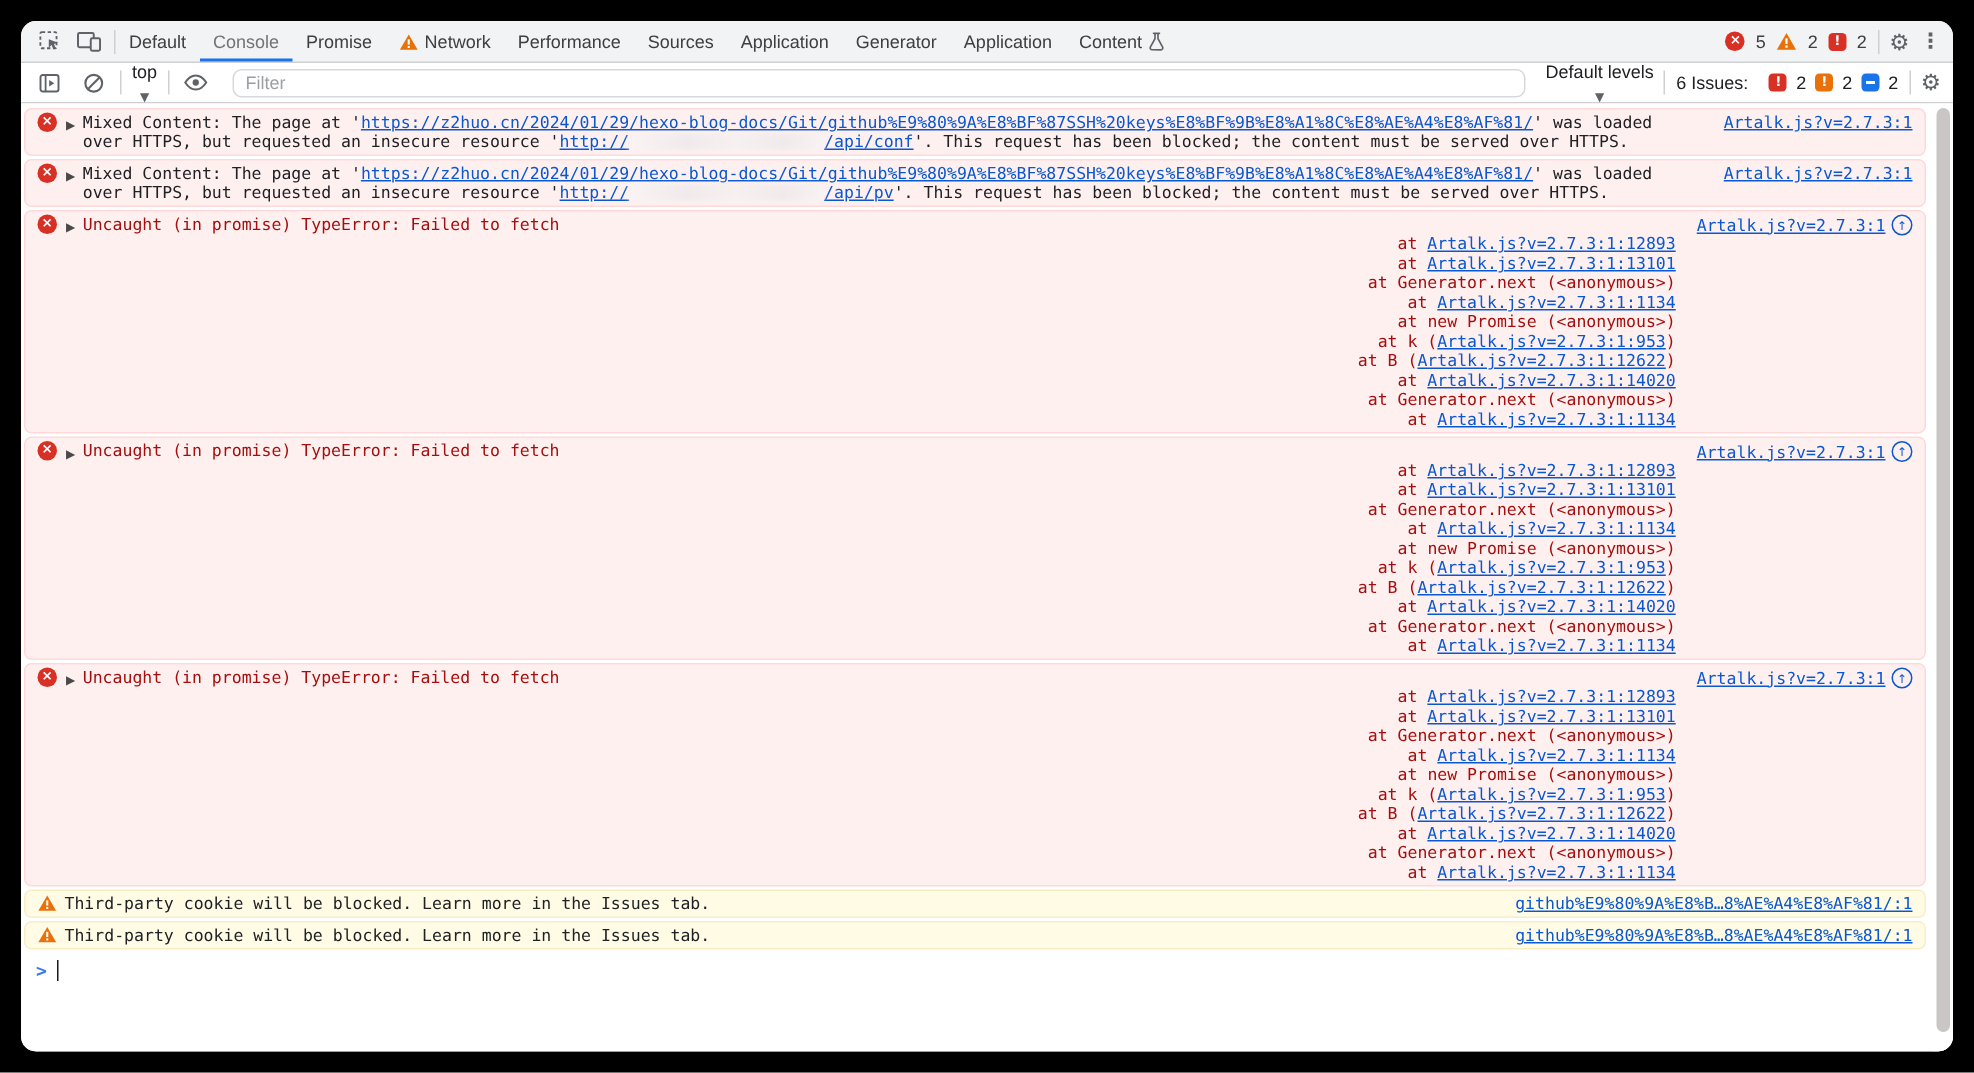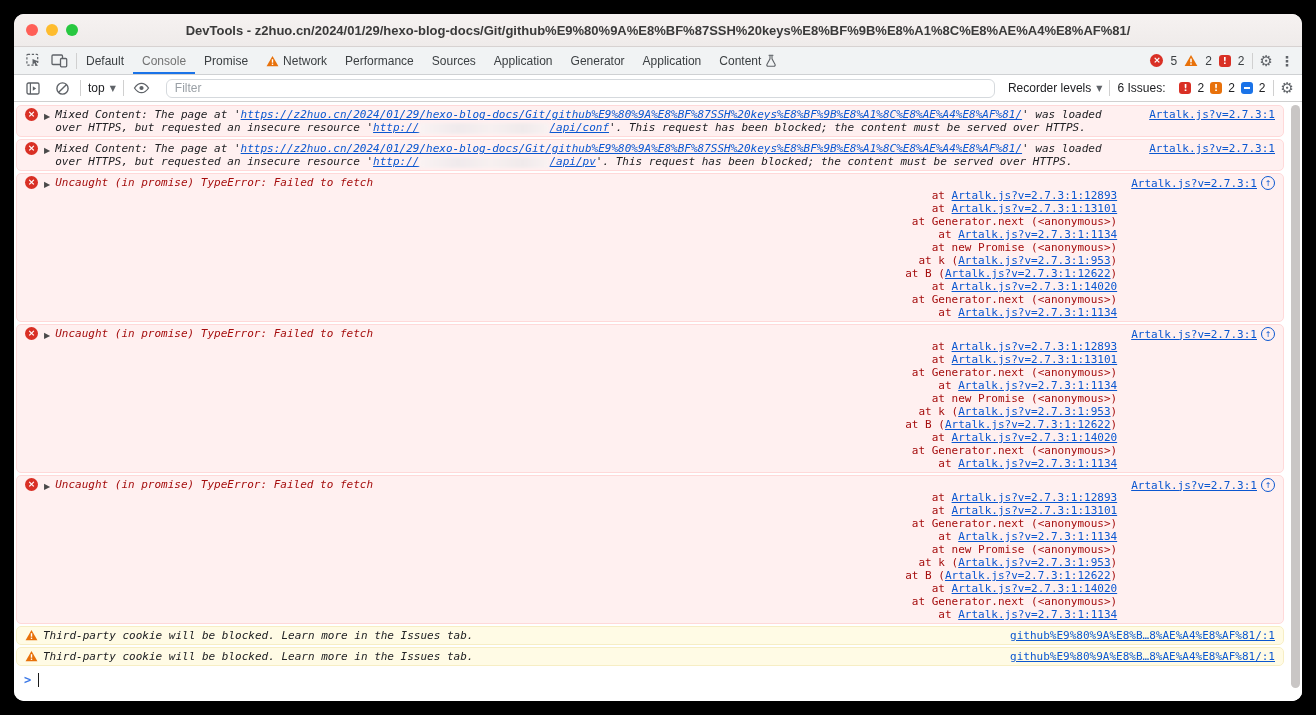--- a/index.html
+++ b/index.html
@@ -26,37 +26,37 @@
   .tb-right{margin-left:auto;display:flex;align-items:center;gap:7px;padding-right:8px;}
   .count{font-size:12px;color:#3c4043;}
   .err-circle{display:inline-flex;align-items:center;justify-content:center;width:13px;height:13px;border-radius:50%;background:#d93025;color:#fff;font-size:9px;font-weight:bold;line-height:13px;flex:none;font-family:"DejaVu Sans",sans-serif;}
   .sq-badge{display:inline-flex;align-items:center;justify-content:center;width:12px;height:12px;border-radius:3px;color:#fff;font-size:9px;font-weight:bold;flex:none;font-family:"DejaVu Sans",sans-serif;}
   .glyph{font-family:"DejaVu Sans",sans-serif;color:#5f6368;}
   .gear{font-size:15px;}
   .kebab{font-size:14px;font-weight:bold;letter-spacing:0;}
 
   
   .ctoolbar{height:26px;flex:none;background:#fff;border-bottom:1px solid #d0d0d0;display:flex;align-items:center;padding:0 8px;gap:7px;font-size:12px;color:#202124;}
-  .dd{display:flex;align-items:center;gap:5px;cursor:pointer;white-space:nowrap;}
+  .dd{display:flex;align-items:center;gap:5px;cursor:pointer;white-space:nowrap;flex-direction:column;}
   .dd .arrow{font-size:8px;color:#5f6368;font-family:"DejaVu Sans",sans-serif;}
   .filter{flex:1;height:17px;border:1px solid #d5d9dd;border-radius:6px;padding:0 8px;font-size:12px;font-family:"Liberation Sans",sans-serif;color:#202124;outline:none;margin:16px 6px;background:#fff;}
   .filter::placeholder{color:#9aa0a6;}
   .issues-cluster{display:flex;align-items:center;gap:14px;white-space:nowrap;}
   .ibadge{width:12px;height:12px;border-radius:3px;display:inline-flex;align-items:center;justify-content:center;color:#fff;font-size:9px;font-weight:bold;font-family:"DejaVu Sans",sans-serif;flex:none;}
 
   
   .console{flex:1;position:relative;background:#fff;font-family:"DejaVu Sans Mono",monospace;font-size:11px;line-height:13px;overflow:hidden;padding:2px 16px 0 0;display:flex;flex-direction:column;}
   .msg{display:flex;align-items:flex-start;margin:1px 2px 2px 2px;padding:2px 8px 2px 6px;border-radius:5px;}
   .msg.error{background:#fff0f0;border:1px solid #ffd9d9;}
   .msg.warning{background:#fffbe5;border:1px solid #f7eec4;}
   .err-icon{display:inline-flex;align-items:center;justify-content:center;width:13px;height:13px;border-radius:50%;background:#d93025;color:#fff;font-size:9px;font-weight:bold;flex:none;margin:0 6px 0 2px;font-family:"DejaVu Sans",sans-serif;}
   .warn-icon{flex:none;margin:0 5px 0 2px;}
   .expand{flex:none;color:#494949;font-size:8px;margin:2px 5px 0 0;font-family:"DejaVu Sans",sans-serif;cursor:pointer;}
   .msg-body{flex:1 1 auto;min-width:0;color:#202124;}
-  .msg-text{max-width:1058px;overflow-wrap:break-word;font-style:italic;}
+  .msg-text{max-width:1058px;overflow-wrap:break-word;}
   .err{color:#a50e0e;}
   .msg a{color:#0b57d0;text-decoration:underline;cursor:pointer;}
   .stack{padding-left:17px;text-align:right;}
   .stack-line{white-space:nowrap;}
   .redacted{display:inline-block;width:130px;height:11px;vertical-align:middle;border-radius:2px;background:linear-gradient(90deg,#faf3f3,#f0eaec 30%,#f7f0f0 55%,#f0eaeb 80%,#f9f2f2);filter:blur(1.5px);}
   .msg-source{margin-left:auto;flex:none;padding-left:14px;white-space:nowrap;display:flex;align-items:center;gap:4px;}
   .linked-src{display:inline-flex;align-items:center;justify-content:center;width:12px;height:12px;border:1.2px solid #0b57d0;border-radius:50%;color:#0b57d0;font-size:8px;font-family:"DejaVu Sans",sans-serif;flex:none;}
 
   
   .prompt{display:flex;align-items:center;gap:7px;padding:5px 8px 4px 10px;}
@@ -65,28 +65,20 @@
 
   
   .scrollbar{position:absolute;top:0;right:0;width:14px;height:100%;background:#fff;}
   .thumb{position:absolute;top:3px;right:2px;width:9px;height:calc(100% - 16px);background:#c9c6c5;border-radius:5px;cursor:pointer;}
 </style>
 </head>
 <body>
 
 <div class="window">
 
-  <div class="titlebar">
-    <div class="lights">
-      <span class="light red"></span>
-      <span class="light yellow"></span>
-      <span class="light green"></span>
-    </div>
-    <div class="win-title">DevTools - z2huo.cn/2024/01/29/hexo-blog-docs/Git/github%E9%80%9A%E8%BF%87SSH%20keys%E8%BF%9B%E8%A1%8C%E8%AE%A4%E8%AF%81/</div>
-  </div>
 
   <div class="tabbar">
     <div class="tb-icons">
       <span class="icon-btn">
           <svg width="16" height="15" viewBox="0 0 16 16">
             <rect x="1.5" y="1.5" width="11.5" height="11.5" rx="1" fill="none" stroke="#5f6368" stroke-width="1.3" stroke-dasharray="2.4 1.8"></rect>
             <path d="M7.5 6.5 14 9l-2.8.9L12.4 13l-1.7.7-1.2-3.1-2 2z" fill="#5f6368"></path>
           </svg>
         </span>
       <span class="icon-btn">
@@ -181,21 +173,21 @@
     </span>
     <span class="vsep"></span>
     <span class="icon-btn">
         <svg width="17" height="12" viewBox="0 0 17 12">
           <path d="M1.5 6C3.5 2.9 5.8 1.3 8.5 1.3S13.5 2.9 15.5 6c-2 3.1-4.3 4.7-7 4.7S3.5 9.1 1.5 6z" fill="none" stroke="#5f6368" stroke-width="1.3"></path>
           <circle cx="8.5" cy="6" r="2.1" fill="#5f6368"></circle>
         </svg>
       </span>
     <input class="filter" placeholder="Filter" style="">
     <span class="dd">
-      <span>Recorder levels</span>
+      <span>Default levels</span>
       <span class="arrow">▼</span>
     </span>
     <span class="vsep"></span>
     <div class="issues-cluster">
       <span>6 Issues:</span>
       <span id="issue-badges" style="display:flex;align-items:center;gap:6px">
           <span class="ibadge" style="background: rgb(217, 48, 37);">!</span>
           <span>2</span>
           <span class="ibadge" style="background: rgb(232, 113, 10);">!</span>
           <span>2</span>

